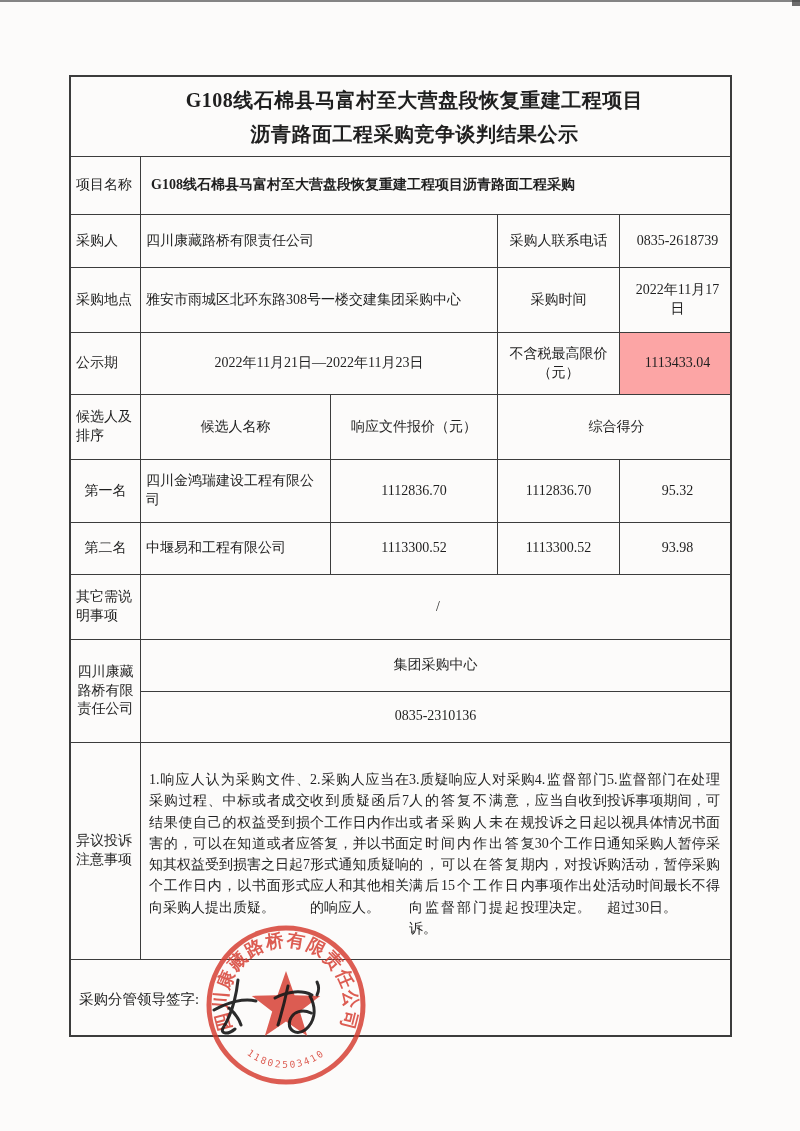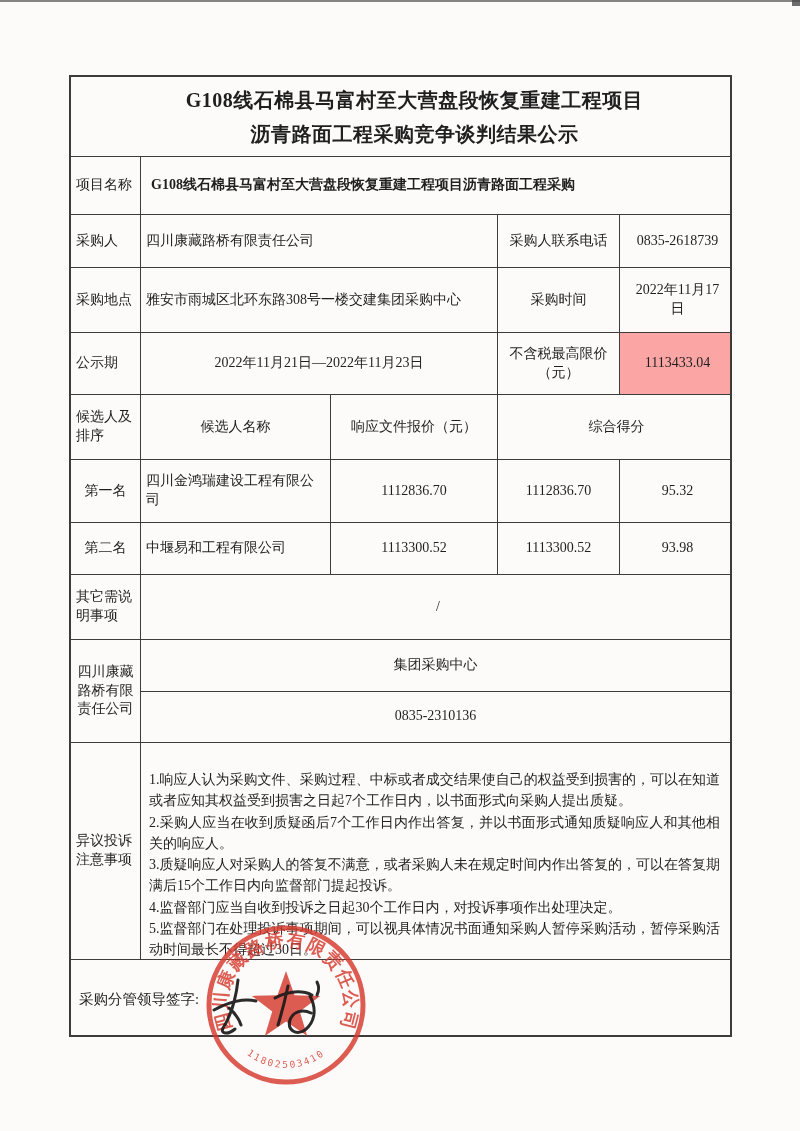--- a/index.html
+++ b/index.html
@@ -40,21 +40,21 @@
   .r10{height:103px;} .r11{height:217px;} .r12{height:80px;}
 
   .title-block{width:100%;text-align:center;font-weight:bold;font-size:20px;line-height:1.7;letter-spacing:.5px;padding-left:28px;}
   .proj-value{font-weight:bold;}
   .hl{background:#fca5a5;}
 
   .sup-split{display:flex;flex-direction:column;padding:0;align-items:stretch;}
   .sup-sub{flex:1 1 50%;display:flex;align-items:center;justify-content:center;text-align:center;}
   .sup-sub + .sup-sub{border-top:1.5px solid #3c3c3c;}
 
-  .notes-cell{flex-direction:column;align-items:flex-start;justify-content:flex-start;padding:26px 10px 6px 8px;}
+  .notes-cell{flex-direction:row;align-items:flex-start;justify-content:flex-end;padding:26px 10px 6px 8px;}
   .note-line{font-size:14px;line-height:1.52;text-align:justify;}
 
   .sign-cell{padding-left:8px;font-size:14.5px;}
 
   .seal{position:absolute;left:198px;top:912px;width:190px;height:190px;pointer-events:none;}
 </style>
 </head>
 <body>
 
 <div class="scan-edge-top"></div>

